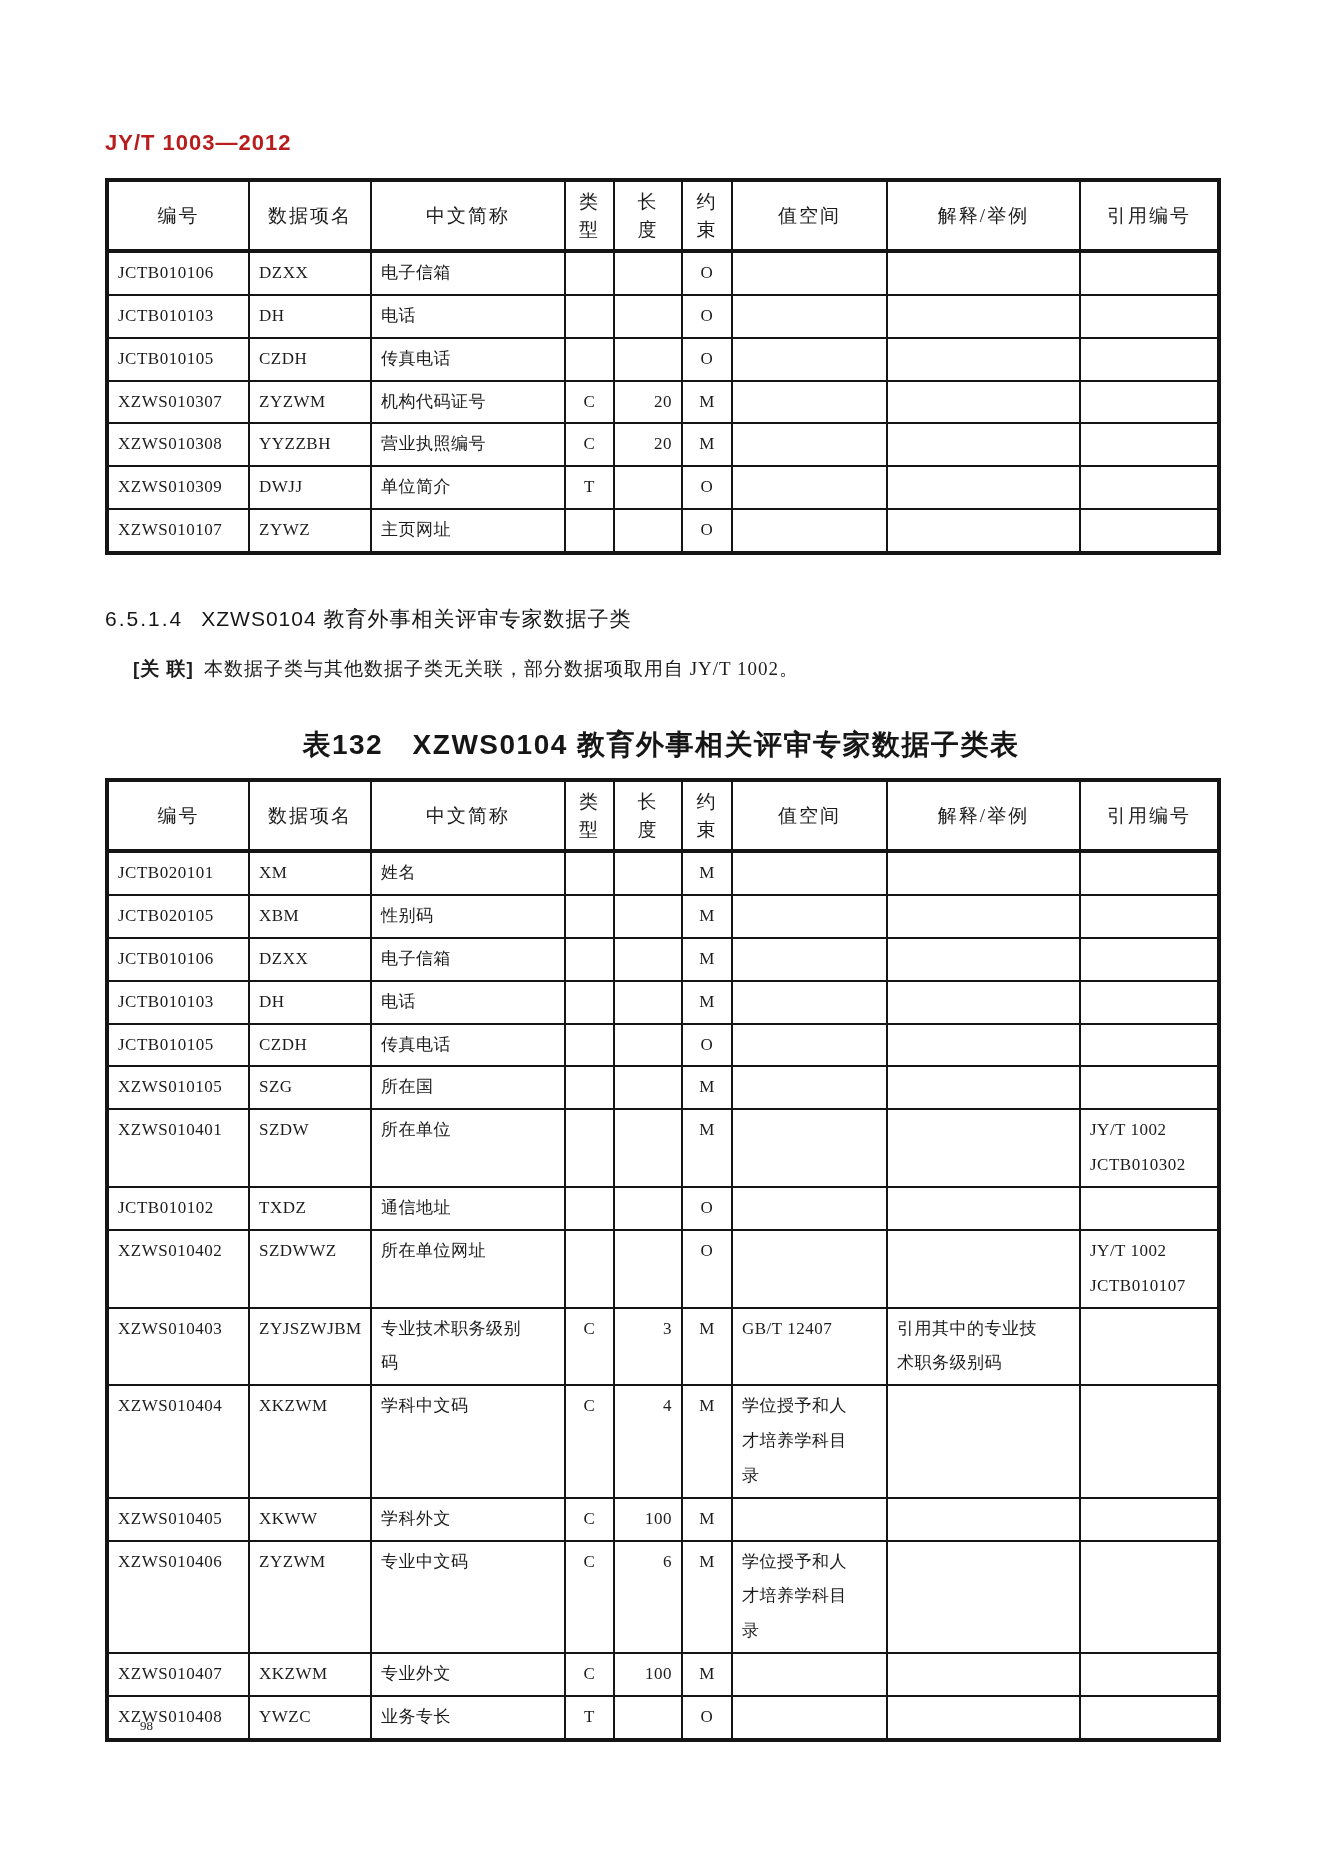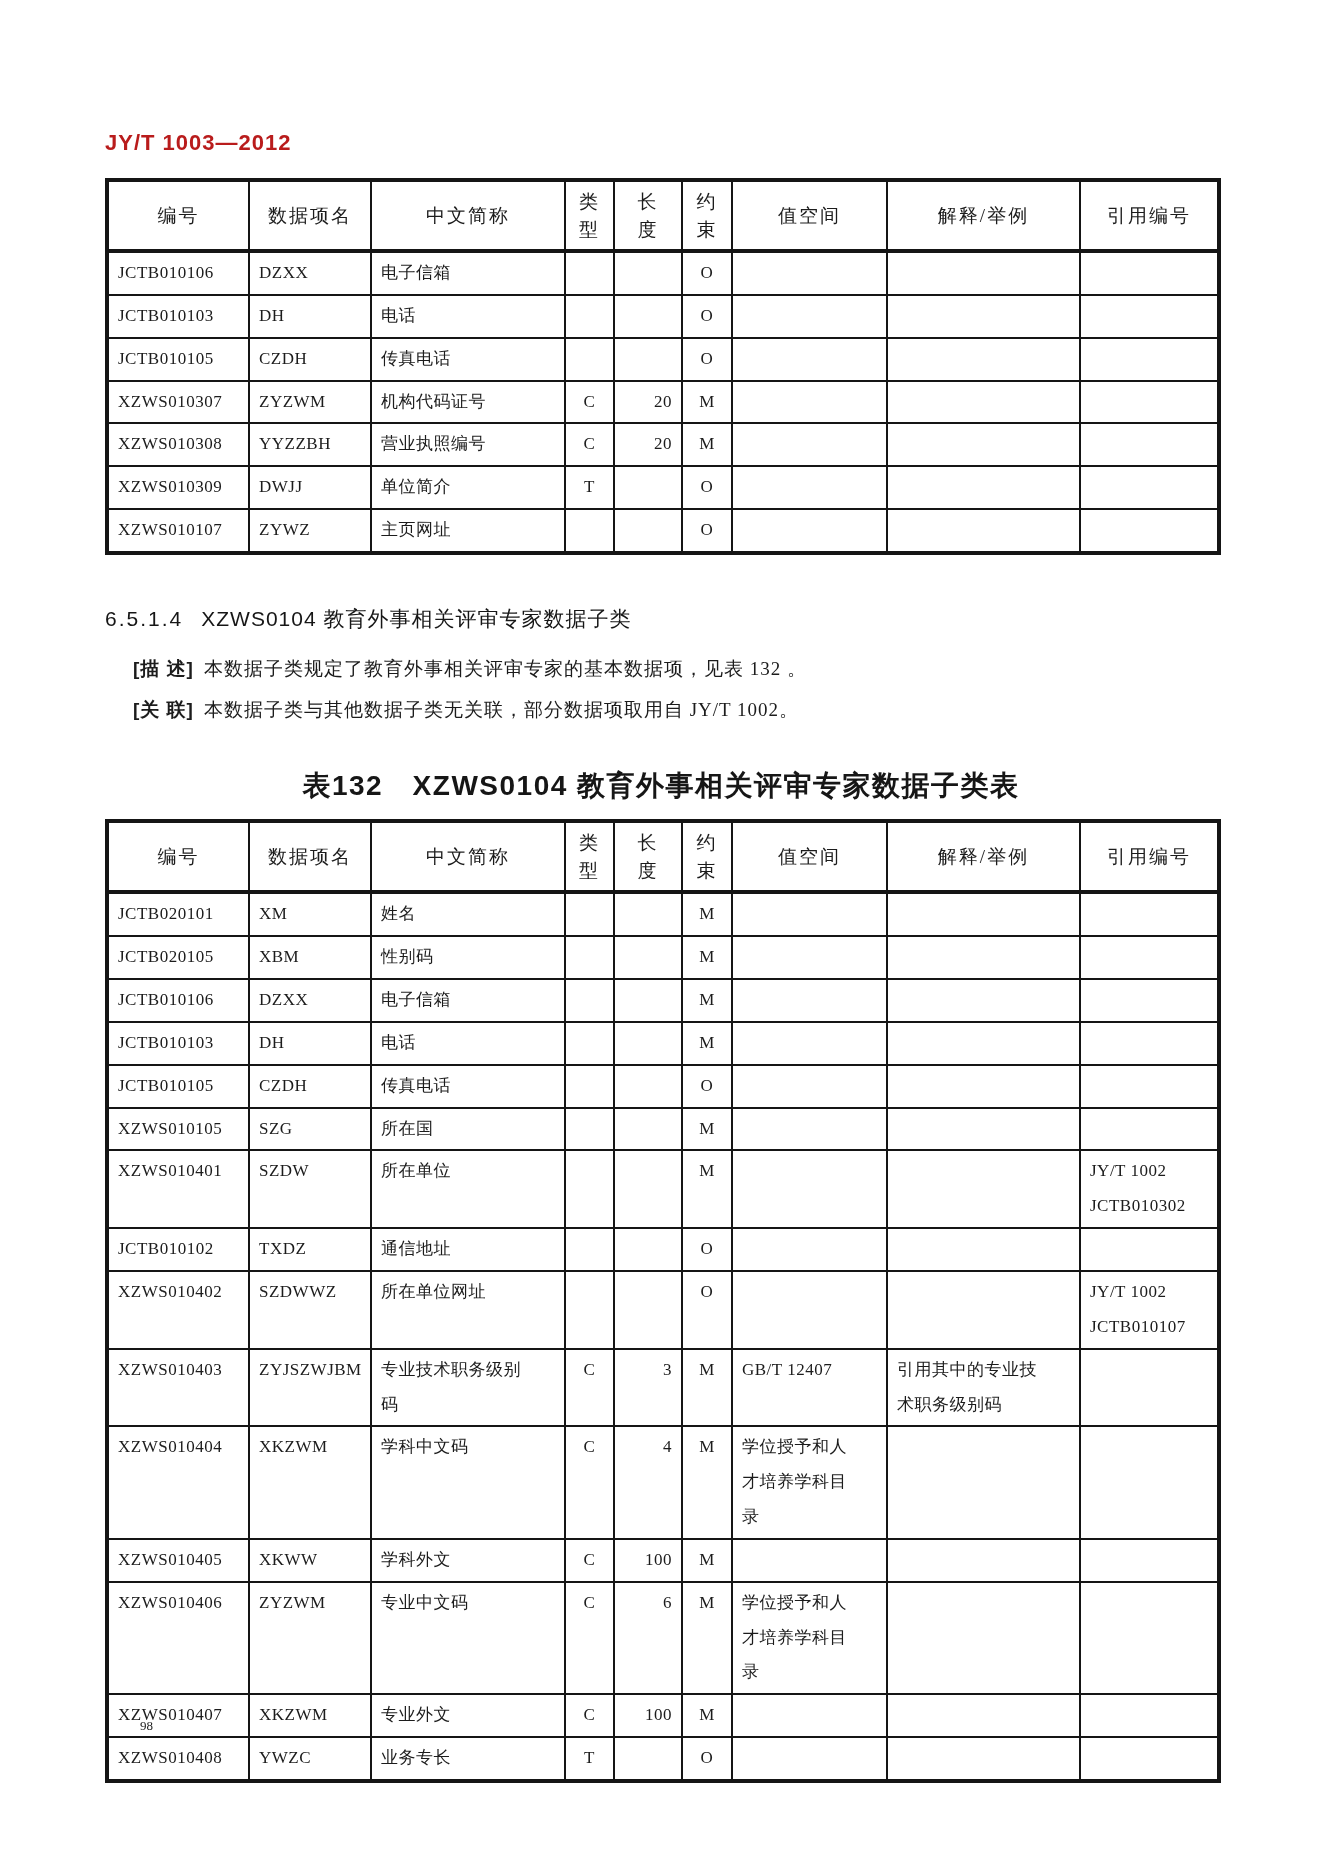--- a/index.html
+++ b/index.html
@@ -205,23 +205,20 @@
         </tr>
       </tbody>
   </table>
 
   <div class="section-heading">
     <span class="sec-num">6.5.1.4</span><span>XZWS0104 教育外事相关评审专家数据子类</span>
   </div>
 
   <div class="paragraphs">
     <p class="para">
-      <span class="para-label">[描 述]</span><span>本数据子类规定了教育外事相关评审专家的基本数据项，见表 132  。</span>
-    </p>
-    <p class="para">
       <span class="para-label">[关 联]</span><span>本数据子类与其他数据子类无关联，部分数据项取用自 JY/T 1002。</span>
     </p>
   </div>
 
   <div class="table-caption">表132　XZWS0104 教育外事相关评审专家数据子类表</div>
 
   <table class="data-table" data-table="table2">
     <colgroup>
       <col style="width:142px">
         <col style="width:122px">

